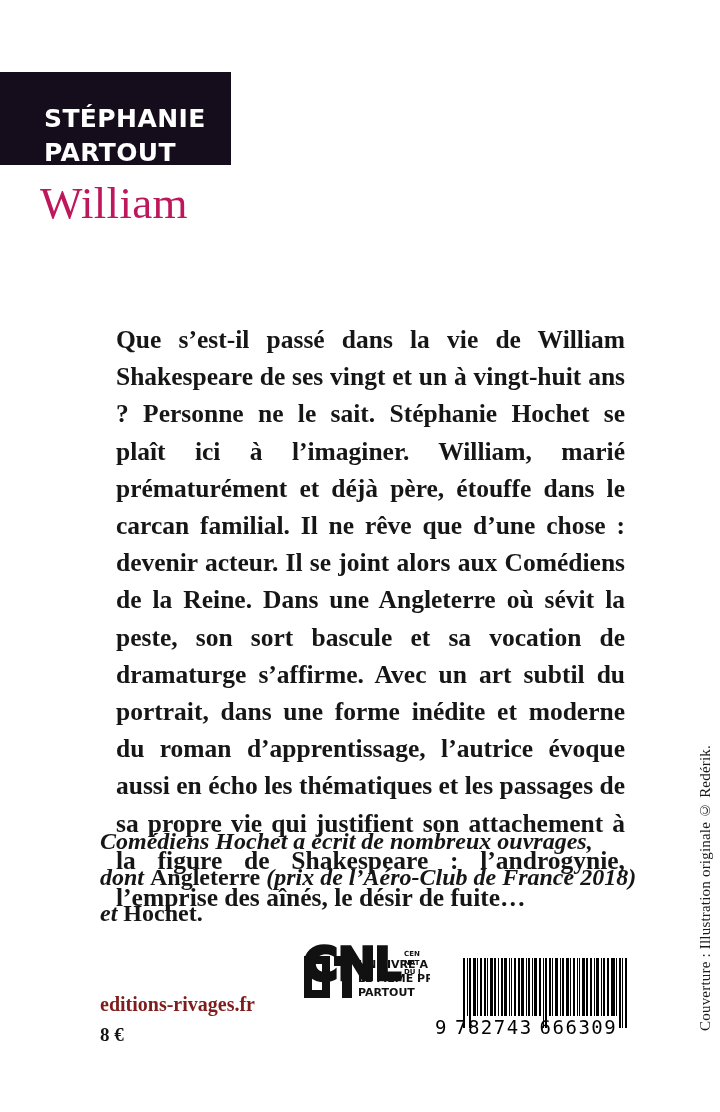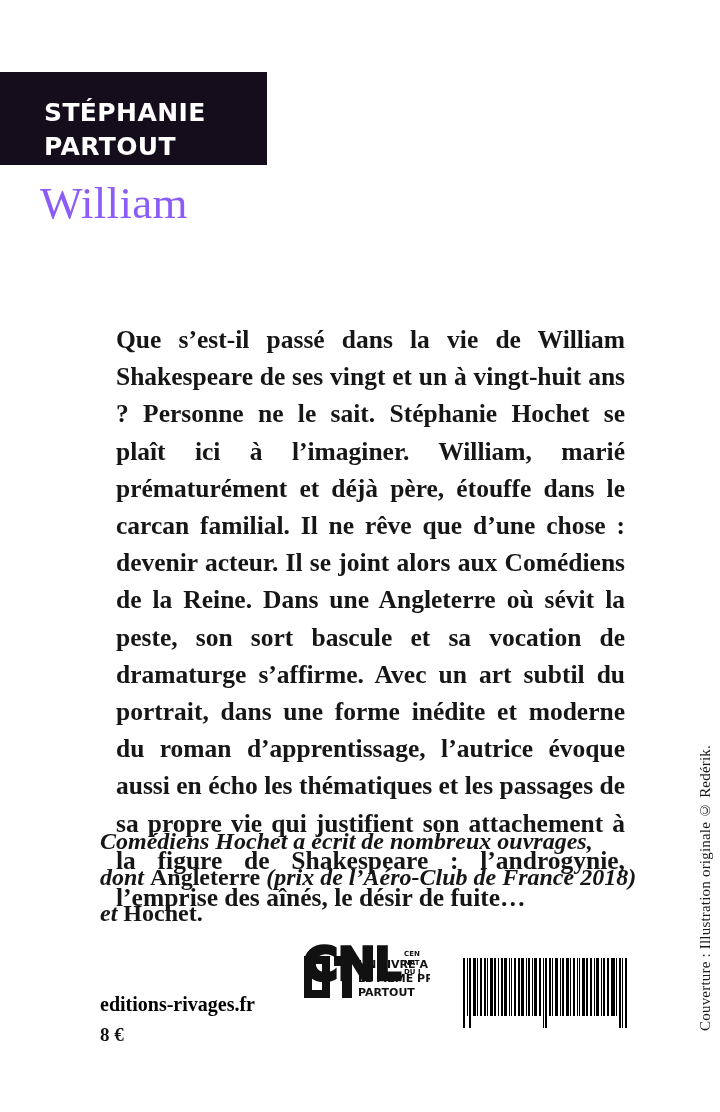--- a/index.html
+++ b/index.html
@@ -14,45 +14,45 @@
     overflow: hidden;
     font-family: "Liberation Serif", serif;
     color: #1a1a1a;
   }
 
   
   .author-block {
     position: absolute;
     left: 0;
     top: 72px;
-    width: 267px;
+    width: 231px;
     height: 93px;
     background: #160d1c;
     box-sizing: border-box;
-    padding: 24px 0 0 44px;
+    padding: 30px 0 0 44px;
   }
   .author-line {
     font-family: "DejaVu Sans", sans-serif;
     font-weight: 700;
     font-size: 25px;
     letter-spacing: 0.4px;
     line-height: 34px;
     color: #ffffff;
     white-space: nowrap;
   }
 
   
   .book-title {
     position: absolute;
     left: 40px;
     top: 178px;
     font-family: "Liberation Serif", serif;
     font-size: 45px;
     line-height: 50px;
-    color: #8b5cf6;
+    color: #be185d;
     letter-spacing: 0.3px;
   }
 
   
   .blurb {
     position: absolute;
     left: 100px;
     top: 305px;
     width: 541px;
     font-family: "Liberation Serif", serif;
@@ -82,21 +82,21 @@
 
   
   .publisher-site {
     position: absolute;
     left: 100px;
     top: 992px;
     font-family: "Liberation Serif", serif;
     font-weight: 700;
     font-size: 20px;
     line-height: 24px;
-    color: #000000;
+    color: #7f1d1d;
   }
   .price {
     position: absolute;
     left: 100px;
     top: 1024px;
     font-family: "Liberation Serif", serif;
     font-weight: 700;
     font-size: 19px;
     line-height: 22px;
     color: #141414;
@@ -260,15 +260,16 @@
       <i style="width:3px"></i>
       <i style="width:1px"></i>
     <i style="width:2px"></i>
       <i style="width:2px"></i>
       <i style="width:4px"></i>
       <i style="width:1px"></i>
     <i class="tall" style="width:2px"></i>
       <i class="tall" style="width:1px"></i>
       <i class="tall" style="width:2px"></i>
   </div>
+  <div class="barcode-digits"><span class="lead">9</span><span class="grp">782743</span><span>666309</span></div>
 </div>
 
 <div class="credit-vertical">Couverture : Illustration originale © Redérik.</div>
 
 </body></html>

